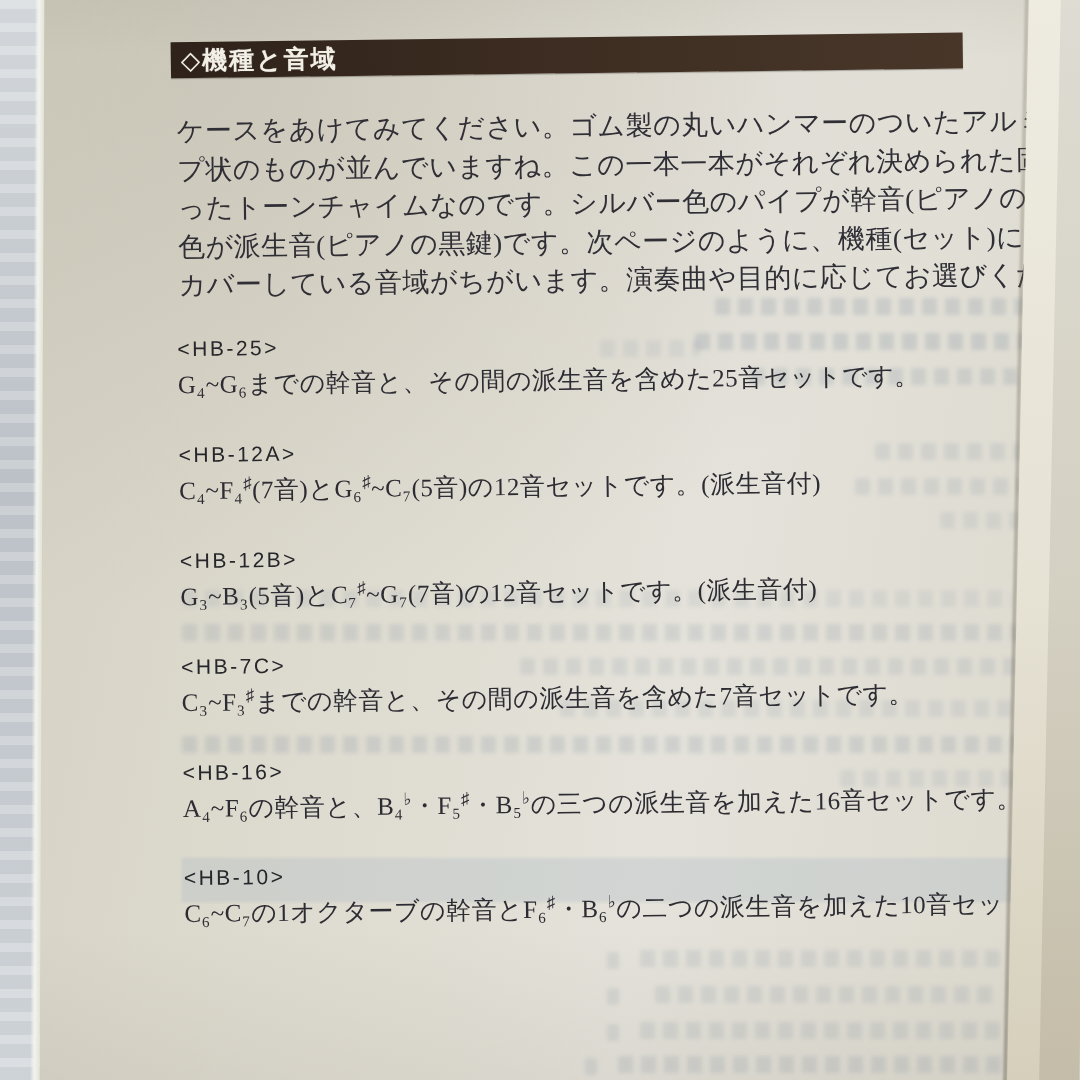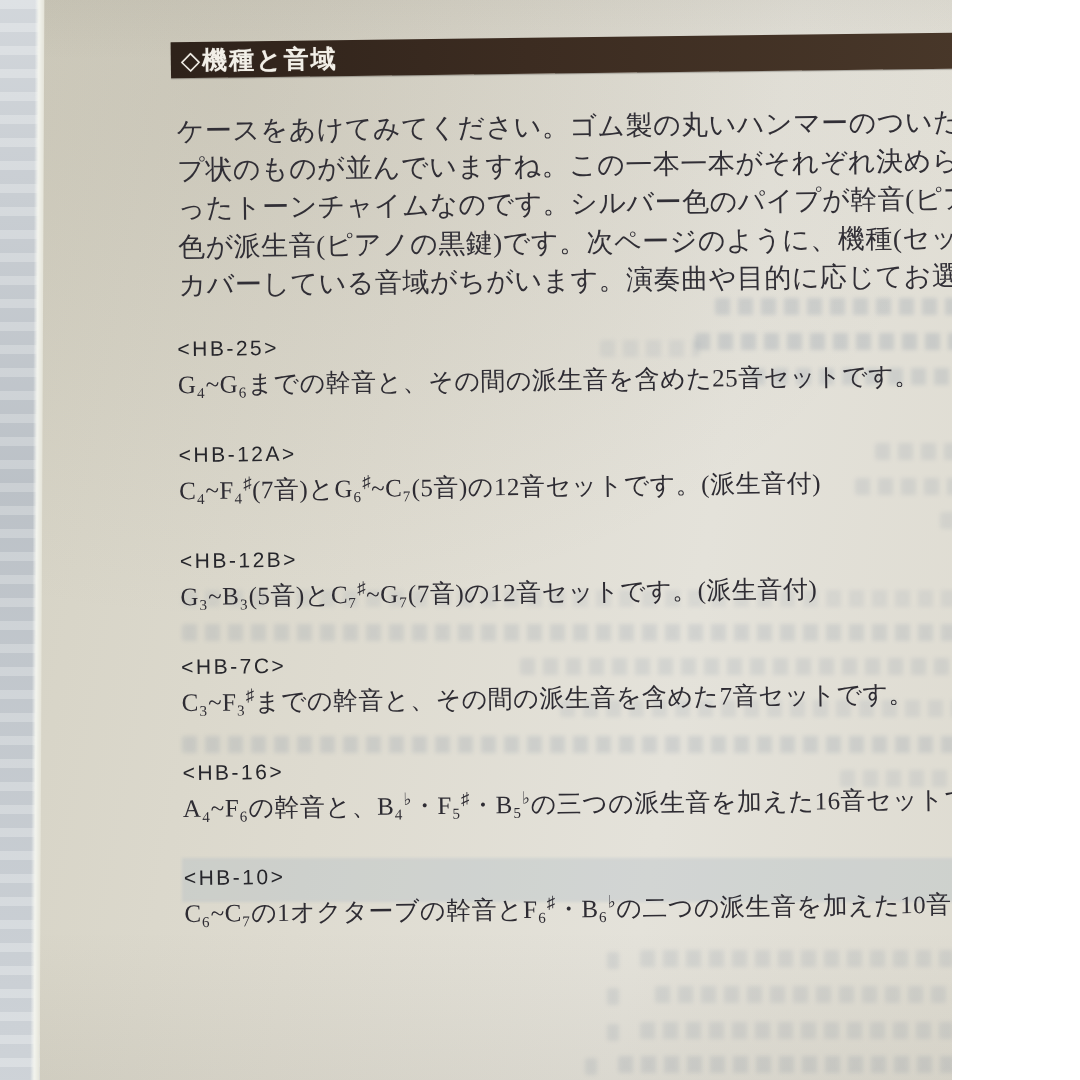--- a/index.html
+++ b/index.html
@@ -1,18 +1,18 @@
 <!DOCTYPE html>
 <html><head>
 <meta charset="utf-8">
 <style>
   html,body{margin:0;padding:0;}
   body{width:1080px;height:1080px;overflow:hidden;
        font-family:"Liberation Serif","DejaVu Serif",serif;}
-  .stage{position:relative;width:952px;height:1080px;overflow:hidden;
+  .stage{position:relative;width:1080px;height:1080px;overflow:hidden;
          background:#d8d5c9;}
 
   
   .blind{position:absolute;left:0;top:0;width:44px;height:1080px;
     background:
       linear-gradient(180deg, rgba(255,255,255,.25) 0%, rgba(0,0,0,.04) 45%, rgba(255,255,255,.18) 100%),
       repeating-linear-gradient(180deg,#d3d8dc 0 9px,#c3c9cf 9px 23px);
   }
   
   .page-edge-left{position:absolute;left:33px;top:-6px;width:9px;height:1092px;

